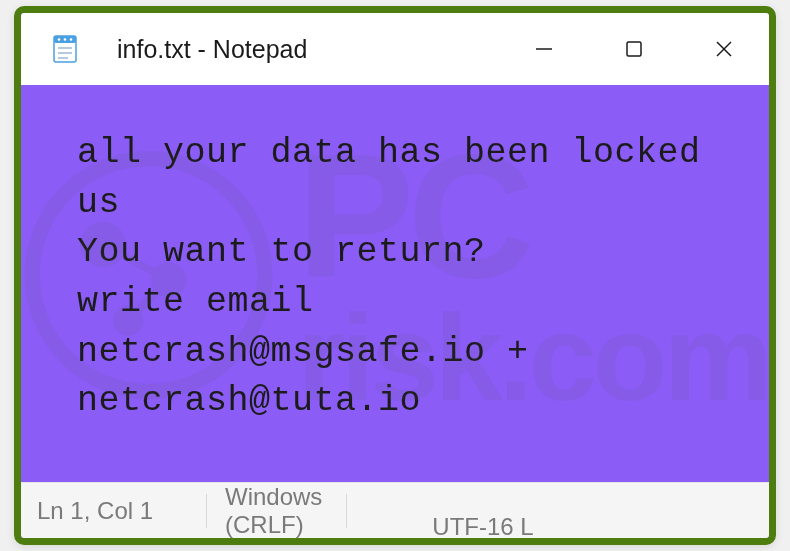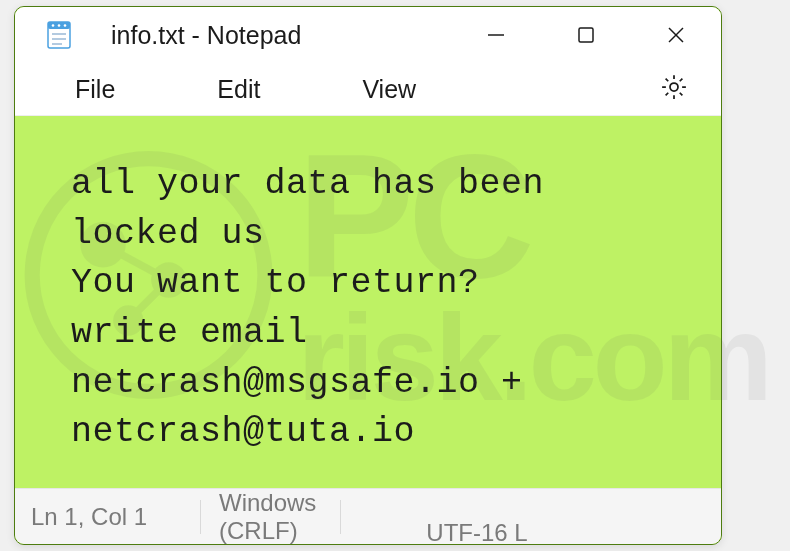--- a/index.html
+++ b/index.html
@@ -8,24 +8,24 @@
       height: 551px;
       font-family: "Segoe UI", Arial, sans-serif;
       background: #f0f0f0;
       overflow: hidden;
       position: relative;
     }
     .window {
       position: absolute;
       left: 14px;
       top: 6px;
-      width: 708px;
+      width: 762px;
       height: 539px;
-      background: #bef264;
-      border: 1px solid #4d7c0f;
+      background: #8b5cf6;
+      border: 7px solid #4d7c0f;
       border-radius: 10px;
       display: flex;
       flex-direction: column;
       overflow: hidden;
       box-shadow: 0 2px 8px rgba(0,0,0,0.1);
     }
     .titlebar {
       height: 72px;
       display: flex;
       align-items: center;
@@ -170,32 +170,20 @@
       </div>
       <div class="win-btn close">
         <svg width="22" height="22" viewBox="0 0 22 22">
             <line x1="4" y1="4" x2="18" y2="18" stroke="#1b1b1b" stroke-width="1.5"></line>
             <line x1="18" y1="4" x2="4" y2="18" stroke="#1b1b1b" stroke-width="1.5"></line>
           </svg>
       </div>
     </div>
   </div>
 
-  <div class="menubar">
-    <div class="menu-item">File</div>
-    <div class="menu-item">Edit</div>
-    <div class="menu-item">View</div>
-    <div class="spacer"></div>
-    <div class="settings-btn">
-      <svg width="30" height="30" viewBox="0 0 24 24" fill="none" stroke="#1b1b1b" stroke-width="1.4">
-        <circle cx="12" cy="12" r="3.2"></circle>
-        <path d="M12 2.5v3M12 18.5v3M21.5 12h-3M5.5 12h-3M18.7 5.3l-2.1 2.1M7.4 16.6l-2.1 2.1M18.7 18.7l-2.1-2.1M7.4 7.4L5.3 5.3"></path>
-      </svg>
-    </div>
-  </div>
 
   <div class="content">all your data has been locked us
 You want to return?
 write email netcrash@msgsafe.io + netcrash@tuta.io</div>
 
   <div class="statusbar">
     <div class="status-cell">Ln 1, Col 1</div>
     <div class="status-cell">Windows (CRLF)</div>
     <div class="status-cell">UTF-16 L</div>
   </div>

